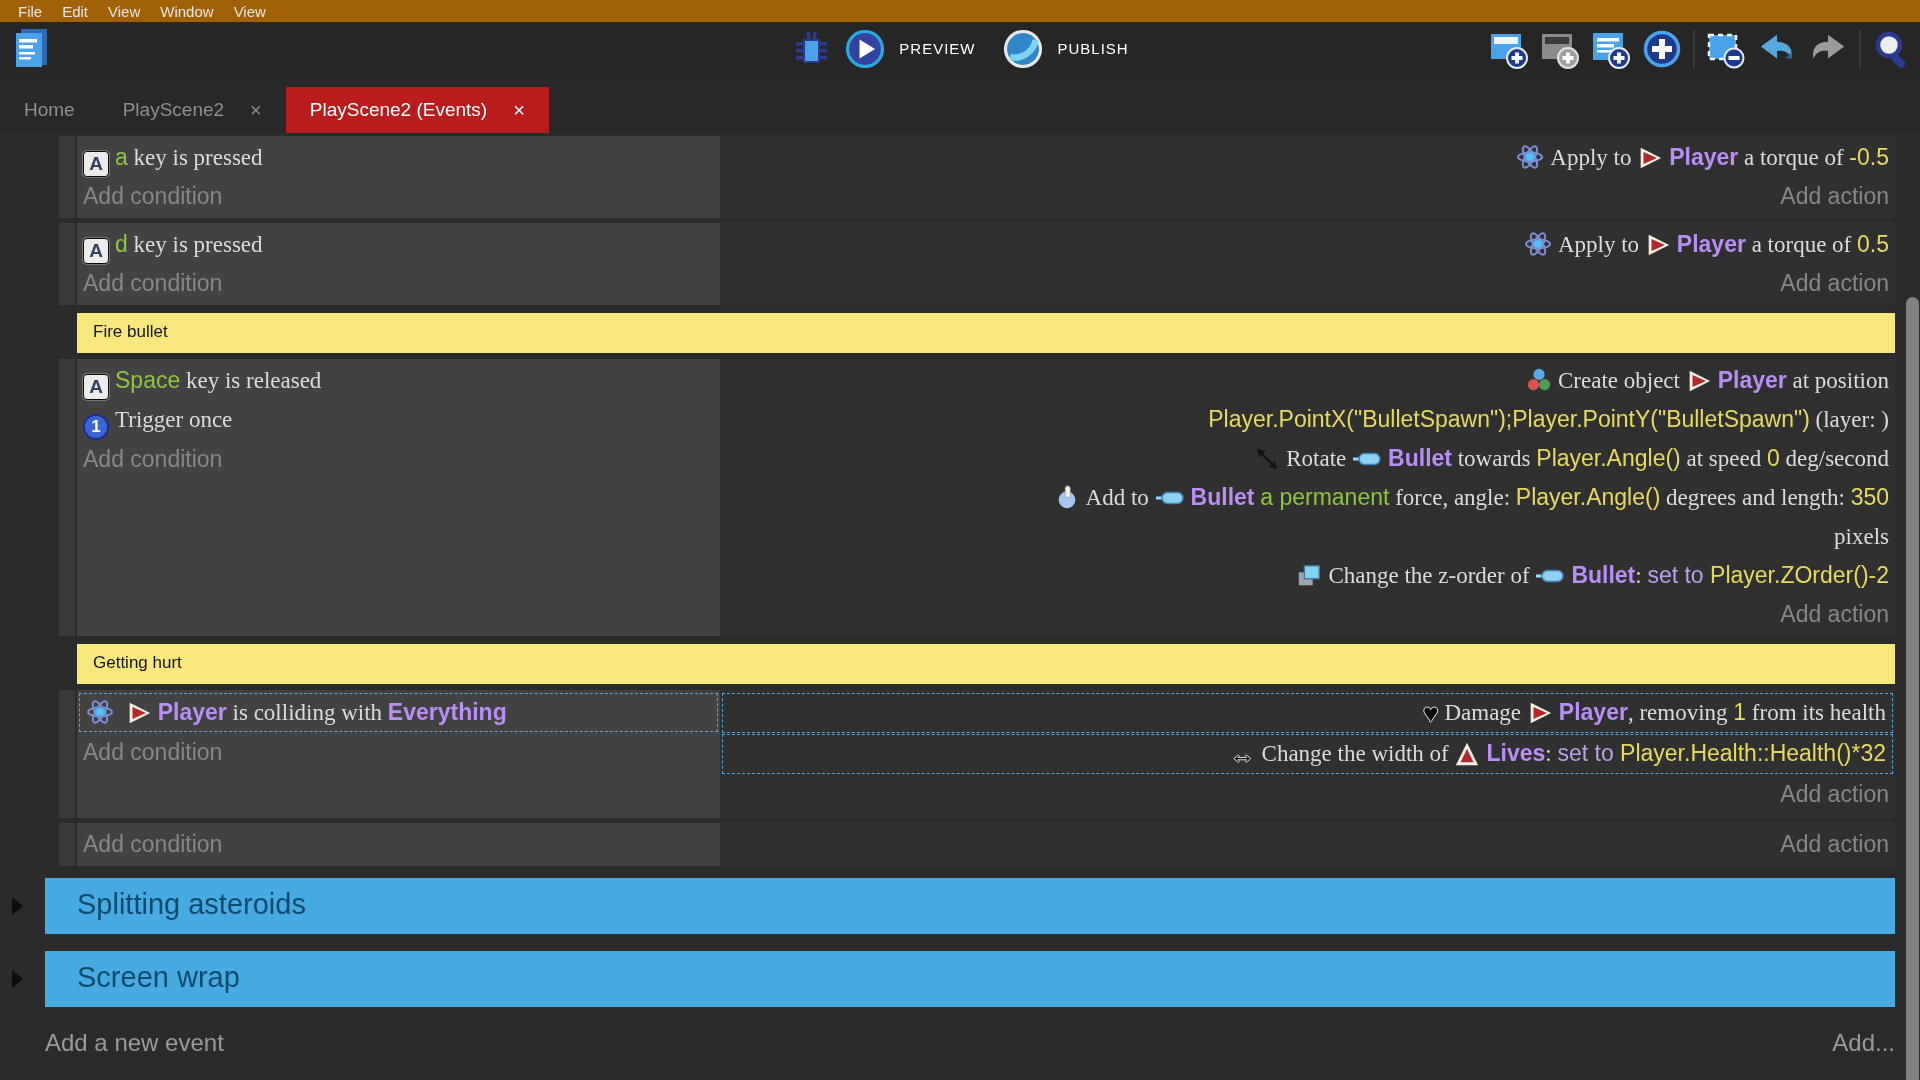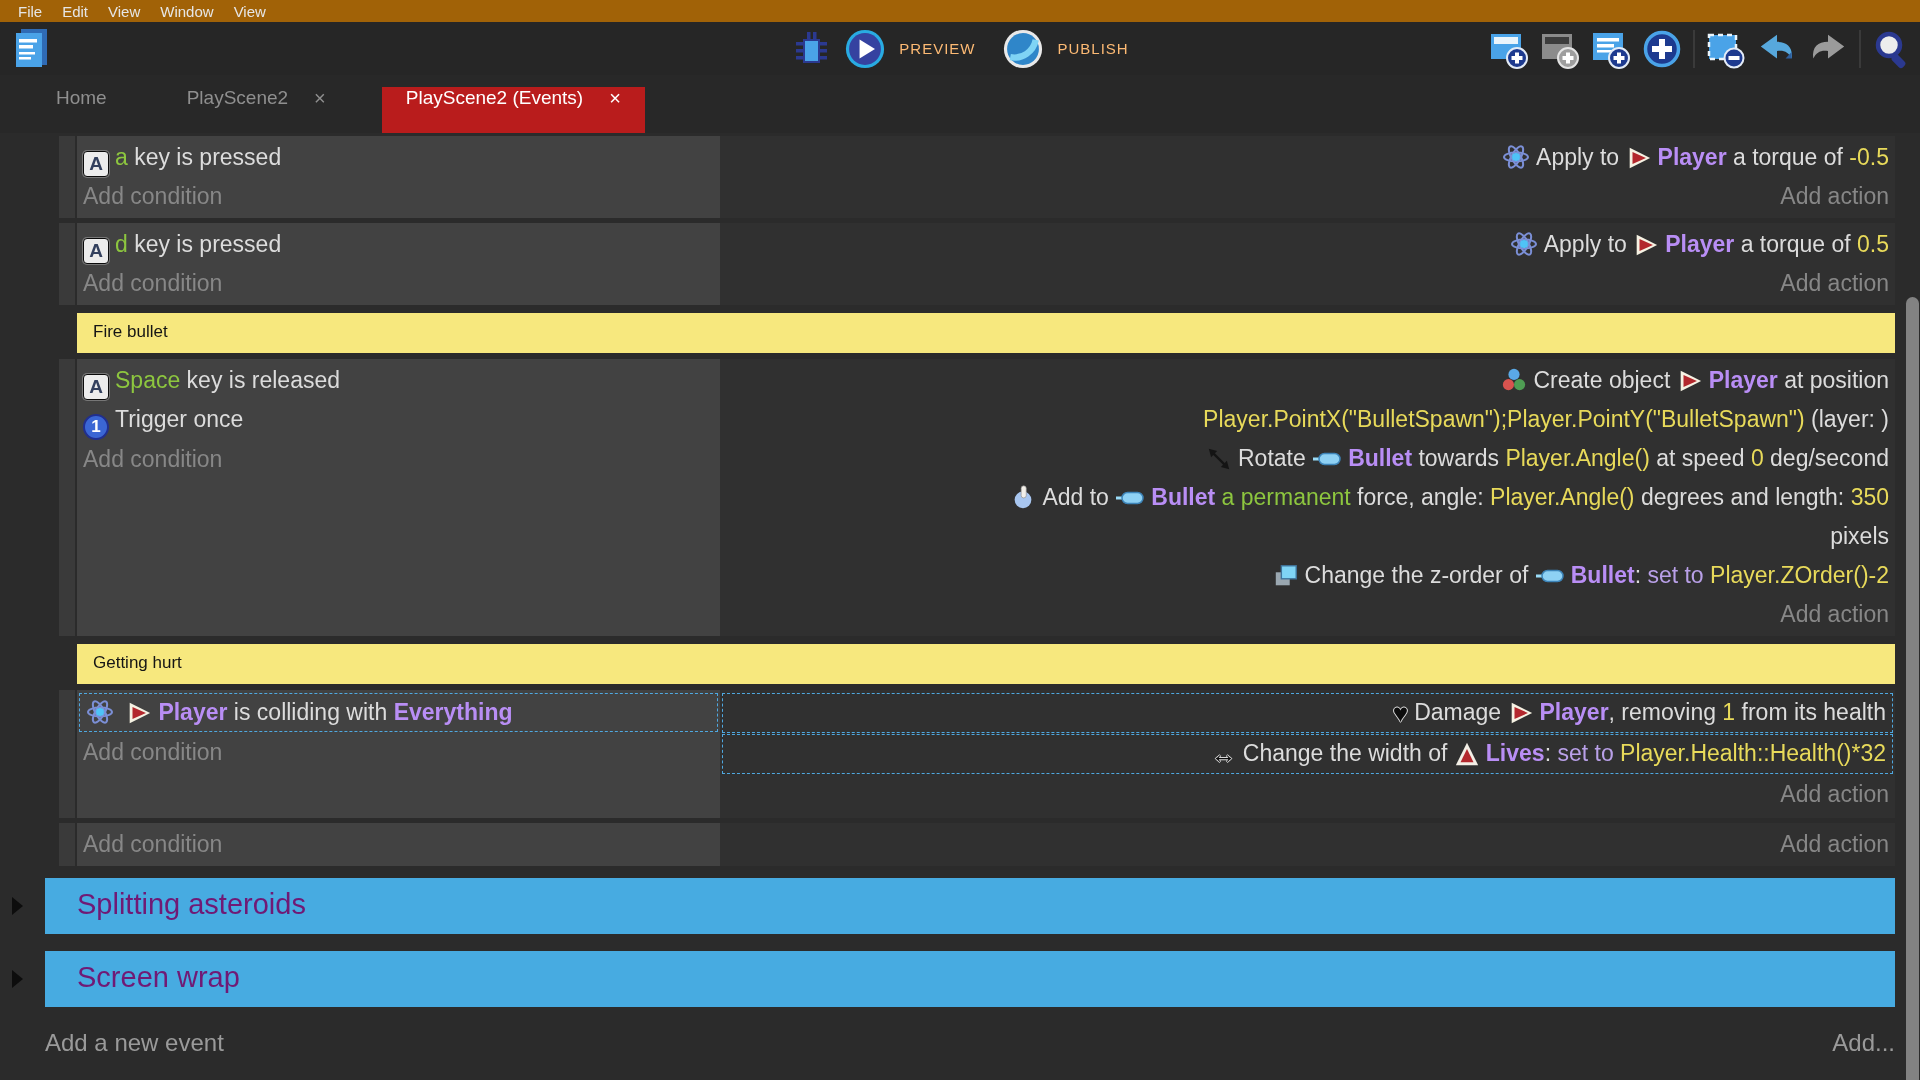--- a/index.html
+++ b/index.html
@@ -8,54 +8,54 @@
 
   
   .menubar { height:22px; background:#a16207; display:flex; align-items:center; padding-left:8px; }
   .menubar .mitem { color:#e6e6e6; font-size:15px; padding:0 10px; cursor:default; }
 
   
   .toolbar { height:53px; background:#262626; position:relative; }
   .tb-left { position:absolute; left:12px; top:6px; }
   .tb-center { position:absolute; left:0; right:0; top:0; height:53px;
     display:flex; align-items:center; justify-content:center; gap:14px; }
-  .tb-label { color:#fdba74; font-size:15px; letter-spacing:1px; font-weight:500; }
+  .tb-label { color:#ffffff; font-size:15px; letter-spacing:1px; font-weight:500; }
   .tb-right { position:absolute; right:8px; top:0; height:53px; display:flex; align-items:center; gap:11px; }
   .tb-sep { width:2px; height:38px; background:#3a3a3a; }
   .tb-ic { width:40px; height:40px; display:flex; align-items:center; justify-content:center; }
 
   
   .tabbar { height:58px; background:#282828; display:flex; align-items:flex-end; }
-  .tab { height:46px; display:flex; padding:0 24px; font-size:19px; color:#8f8f8f; cursor:default;margin-left:32px; }
+  .tab { height:46px; display:flex; align-items:center; padding:0 24px; font-size:19px; color:#8f8f8f; cursor:default; }
   .tab .tclose { margin-left:26px; font-size:20px; color:#8f8f8f; }
   .tab.active { background:#b91c1c; color:#ffffff; }
   .tab.active .tclose { color:#ffffff; }
 
   
   .events-area { position:absolute; top:133px; left:0; right:0; bottom:0;
     background:#2b2b2b; padding:3px 25px 0 59px; }
 
   .event { display:flex; margin-bottom:5px; }
   .event .gutter { width:16px; background:#3a3a3a; margin-right:2px; }
   .cond-col { width:643px; background:#424242; padding:2px 0 2px 0; }
   .act-col { flex:1; background:#303030; padding:2px 0 2px 0;text-align:right; }
   .row { line-height:39px; font-size:23px; color:#dcdcdc; padding:0 6px; }
   .row.add { color:#878787; }
   .row.sel { border:1px dashed #4fa8e0; margin:1px 2px; line-height:37px; }
 
-  .sg-p { color:#dcdcdc; }
+  .sg-p { color:#dcdcdc;font-family:Liberation Serif, serif; }
   .sg-o { color:#b98ef5; font-weight:bold; }
   .sg-e { color:#e8da5a; }
   .sg-k { color:#8dc63f; }
   .sg-op { color:#b9a0e8; }
 
   .comment { margin:8px 0 6px 18px; background:#f7e87e; color:#151515;
     font-size:17px; padding:9px 16px 11px 16px; }
 
-  .group { position:relative; margin:12px 0 0 -14px; background:#47abe1; color:#701a75;
+  .group { position:relative; margin:12px 0 0 -14px; background:#47abe1; color:#0c4a6e;
     font-size:29px; padding:10px 0 13px 32px; }
   .group + .group { margin-top:17px; }
   .garrow { position:absolute; left:-33px; top:50%; transform:translateY(-50%);
     width:0; height:0; border-top:9px solid transparent; border-bottom:9px solid transparent;
     border-left:11px solid #0d0d0d; }
 
   .sheet-footer { display:flex; justify-content:space-between; margin:22px 0 0 -14px;
     font-size:24px; color:#9a9a9a; }
 
   

